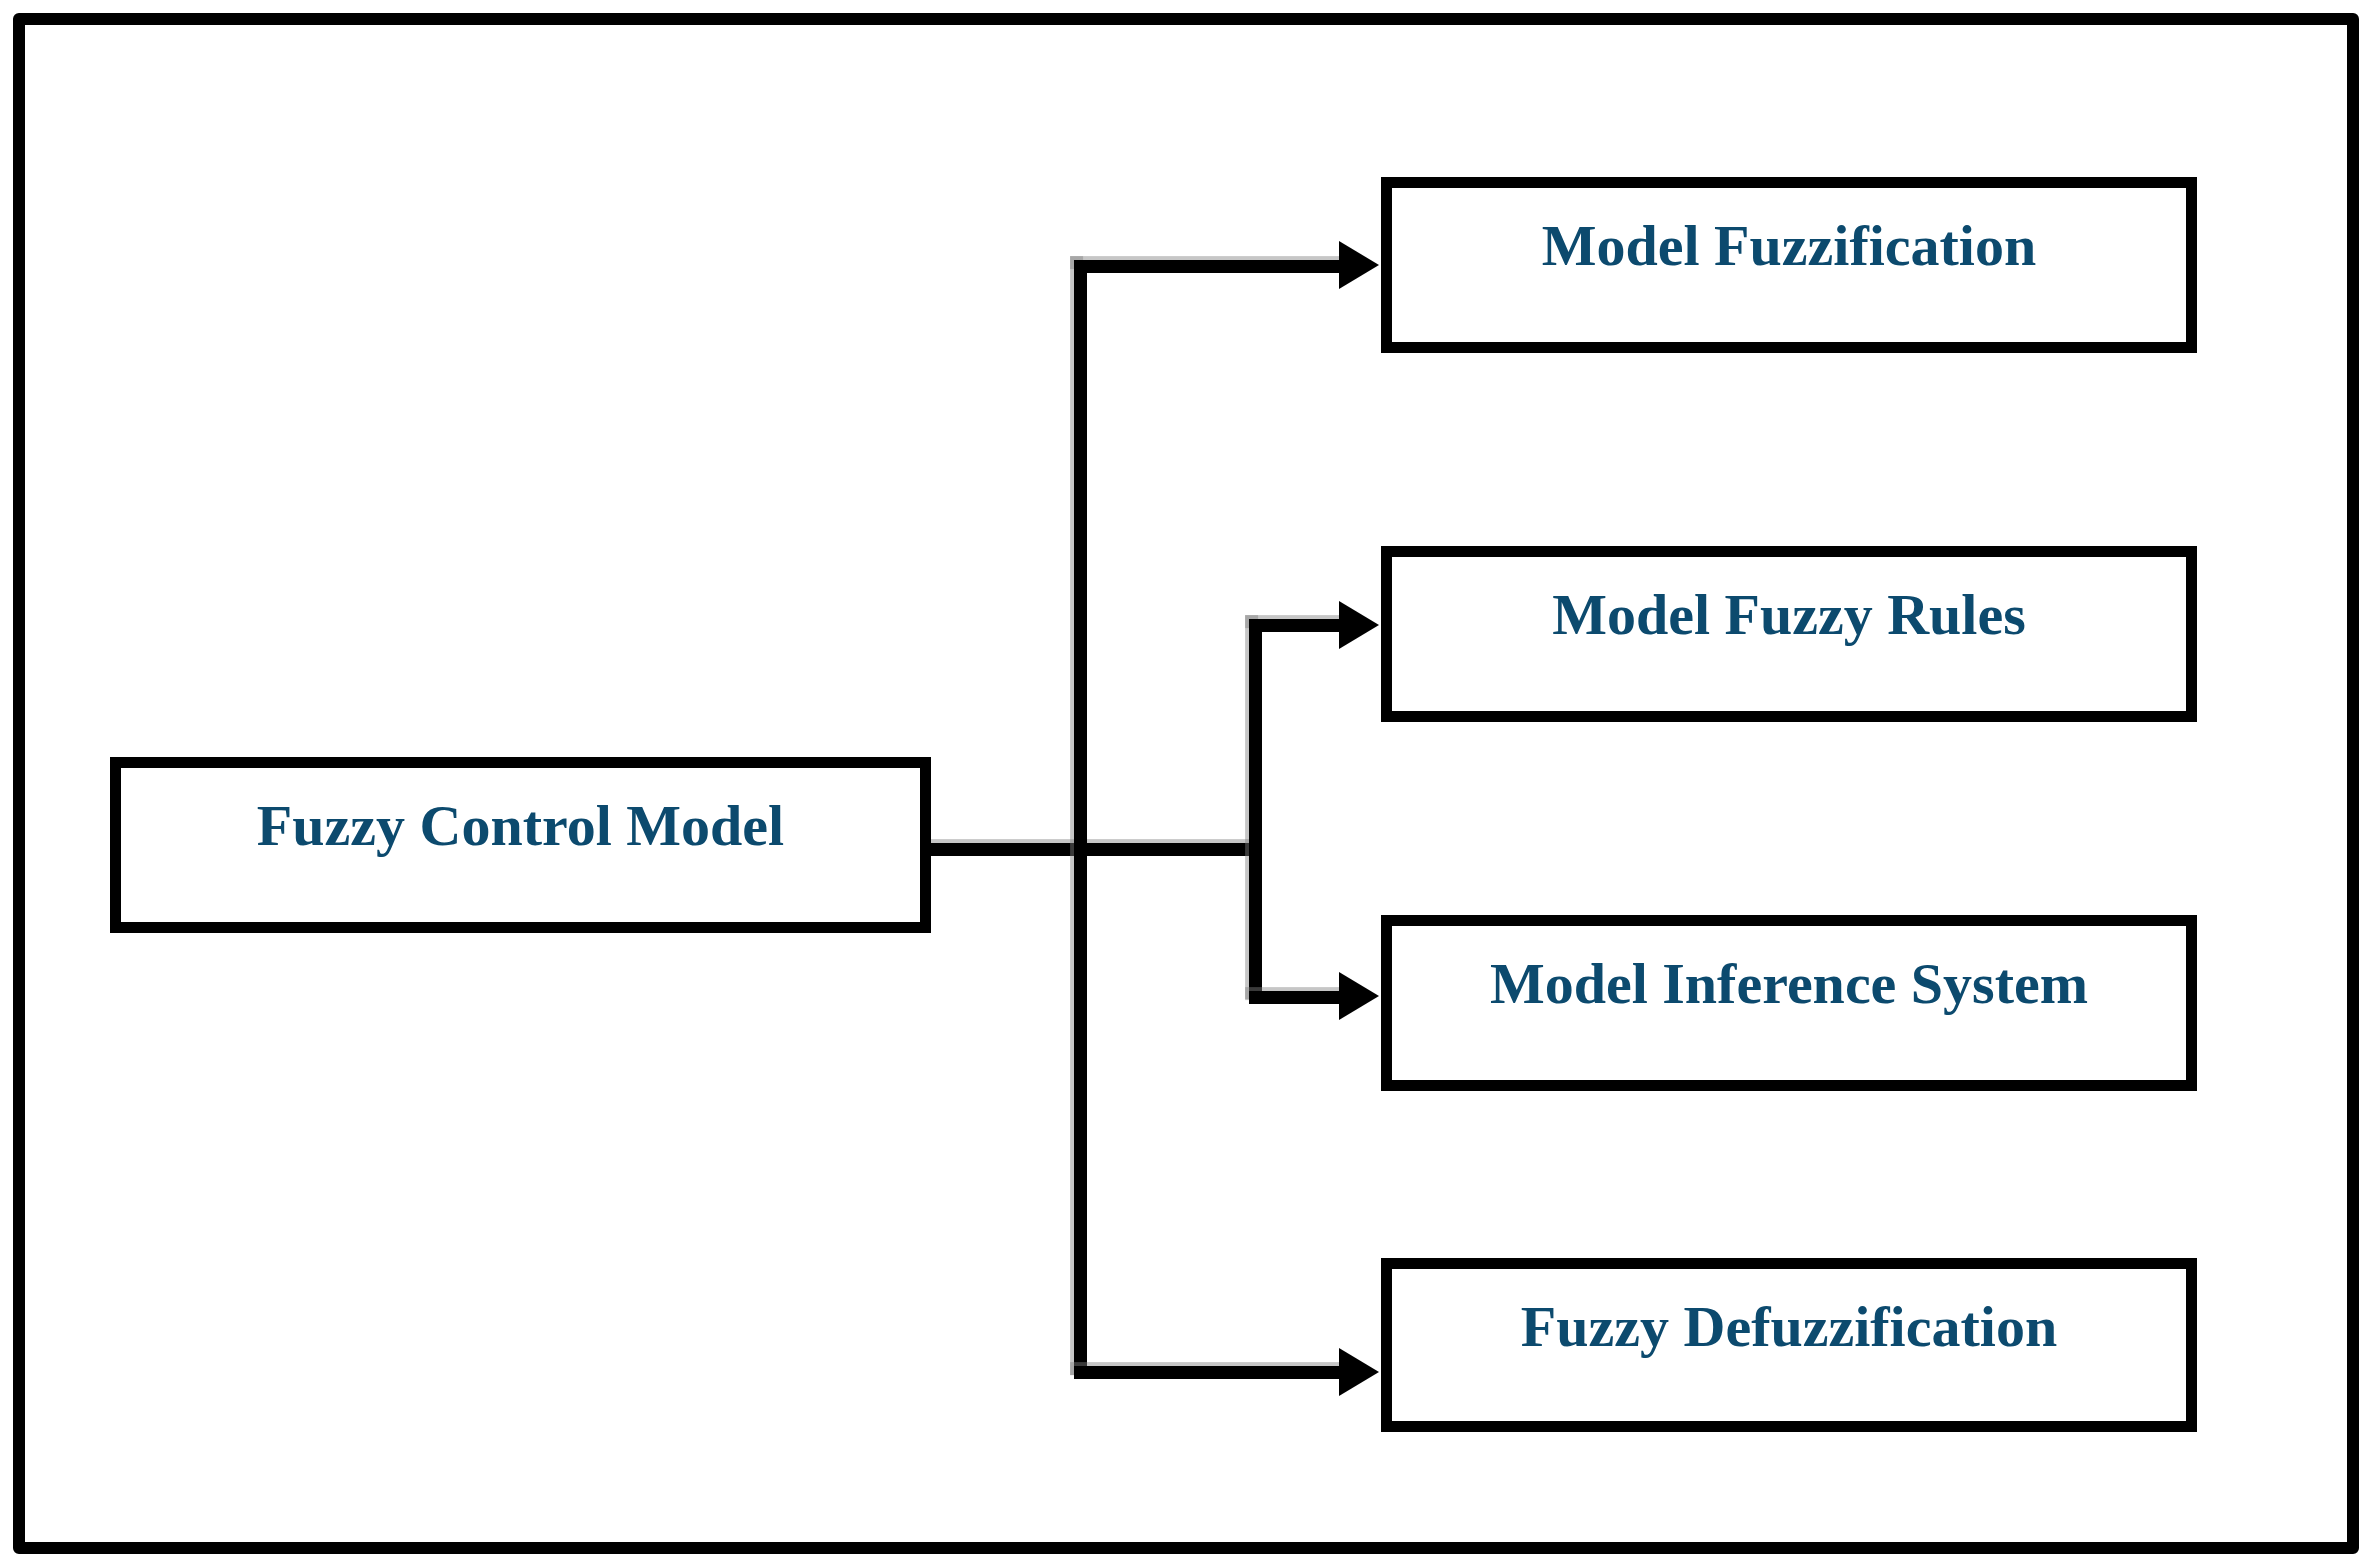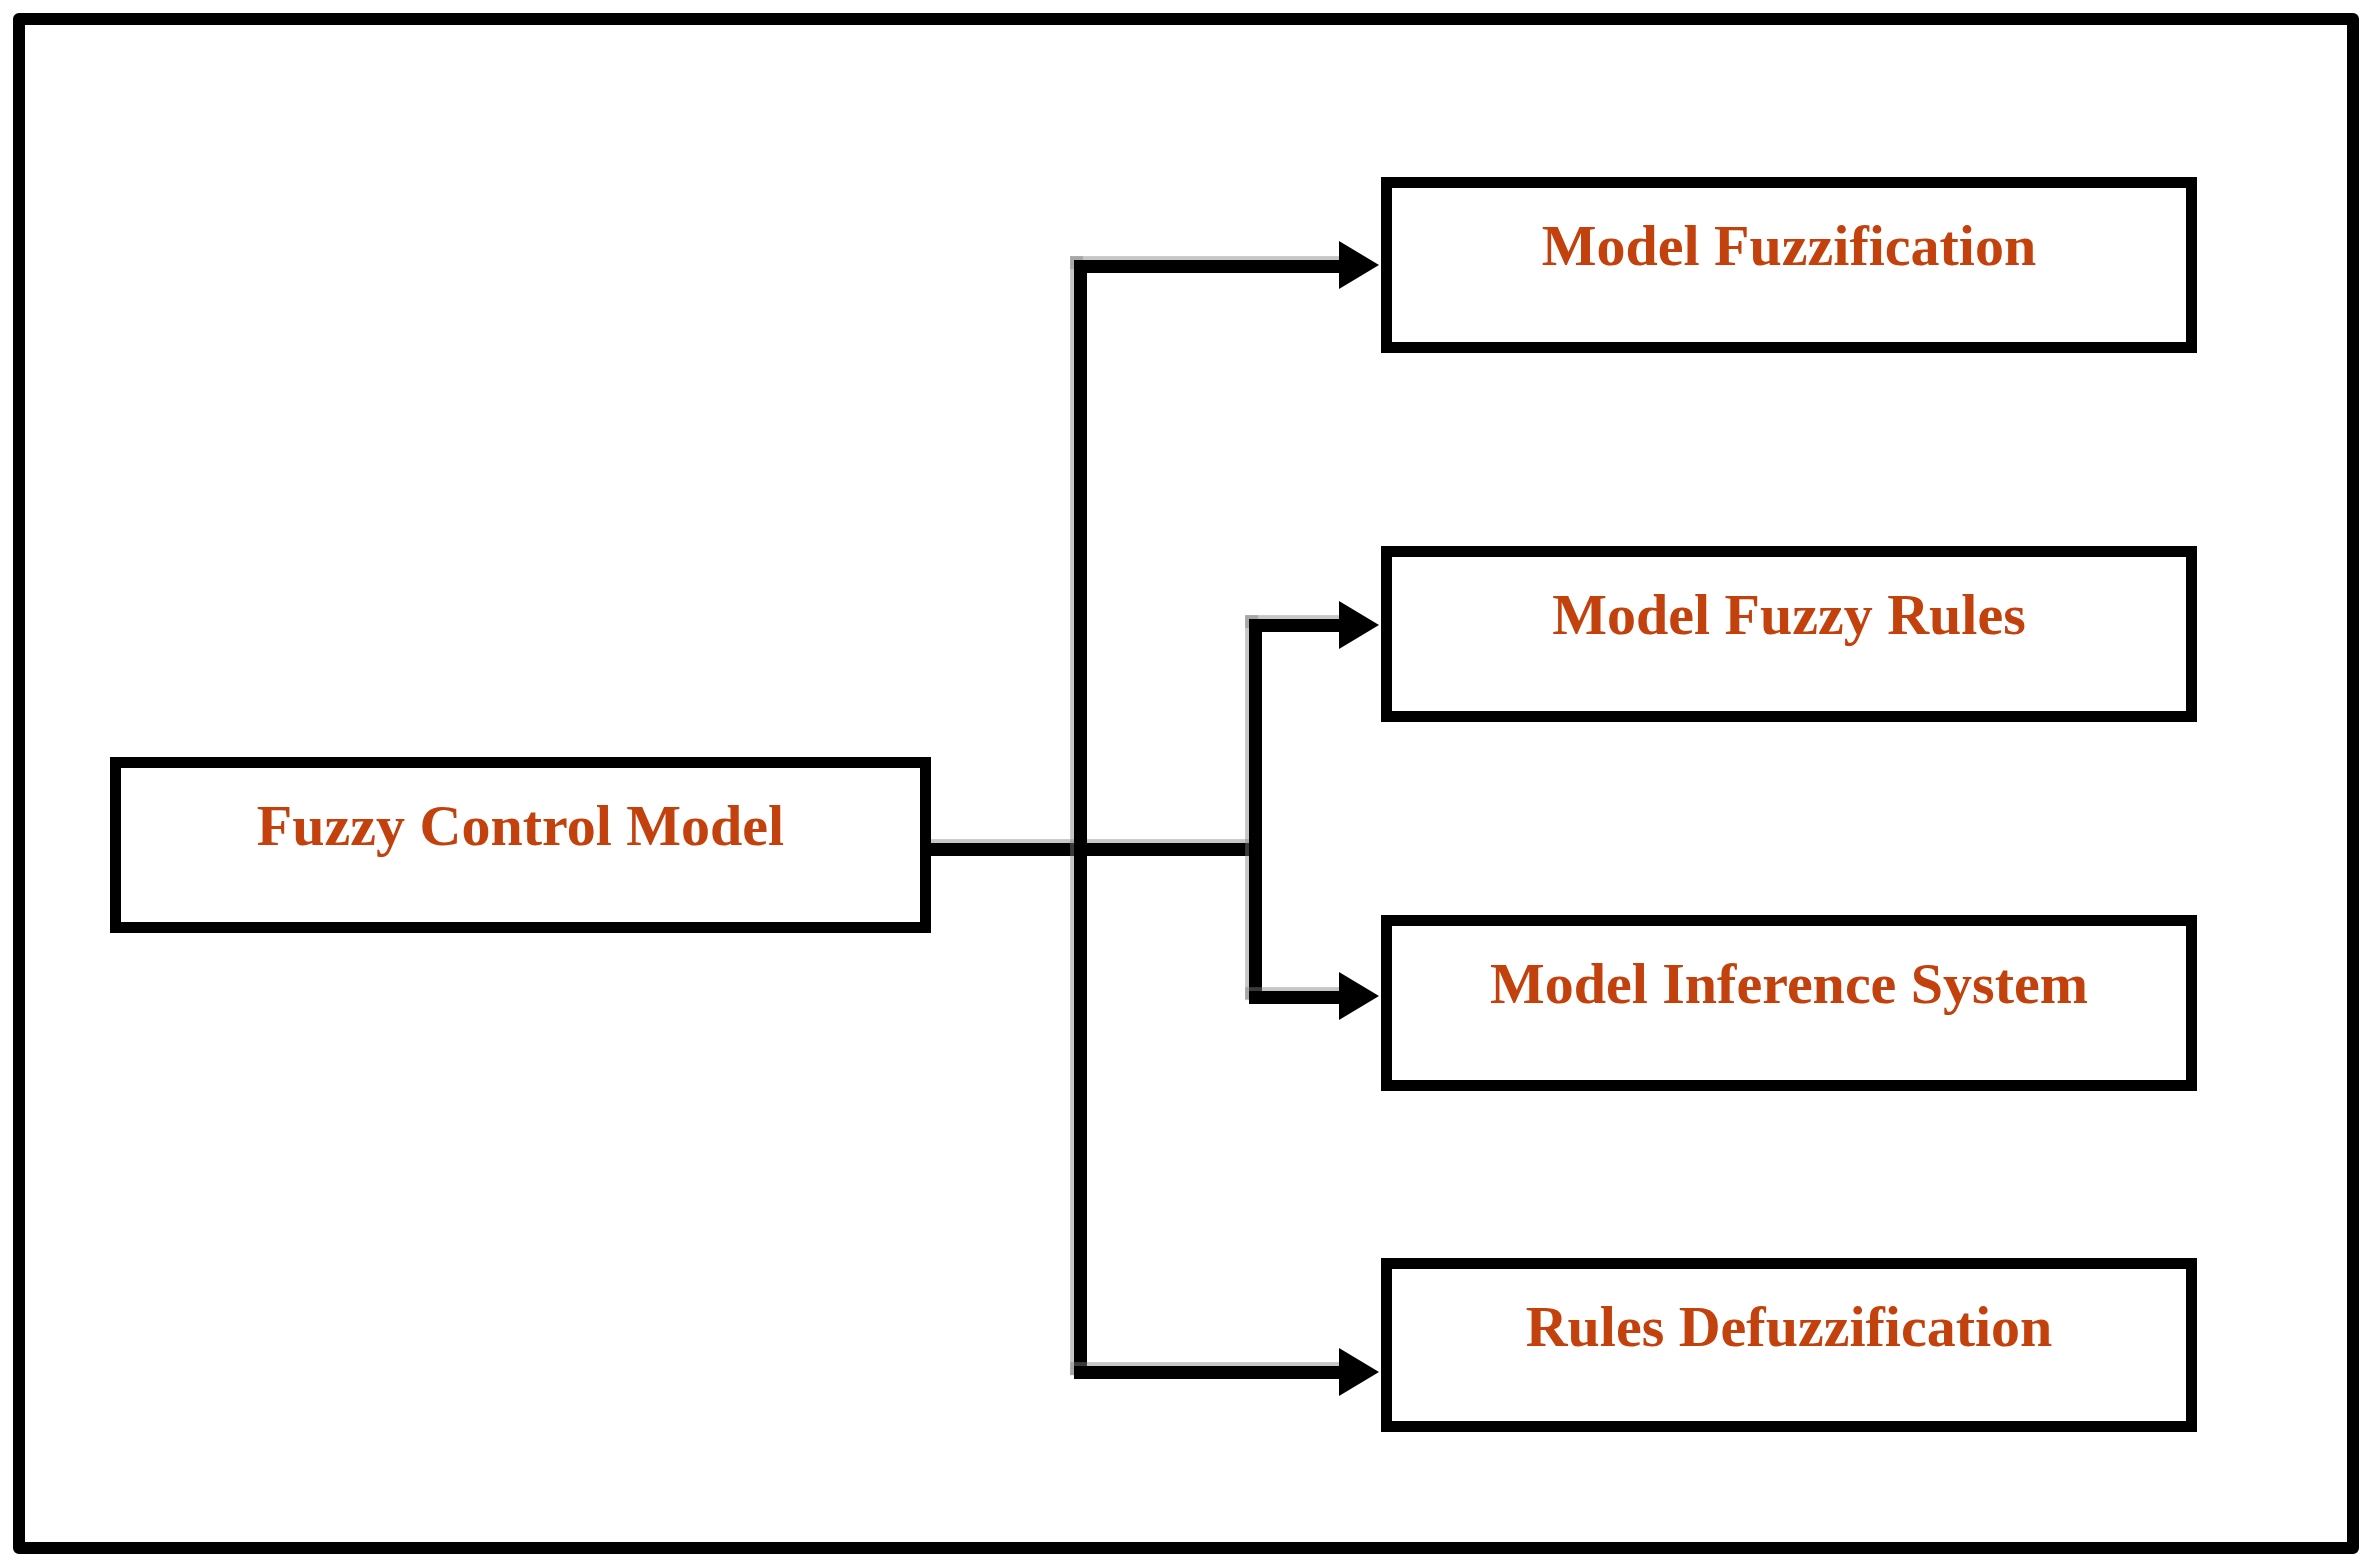--- a/index.html
+++ b/index.html
@@ -31,21 +31,21 @@
     box-sizing: border-box;
     border: 11.8px solid #000000;
     background: #ffffff;
     display: flex;
     justify-content: center;
     align-items: flex-start;
     padding-top: 25.5px;
     font-weight: bold;
     font-size: 58px;
     line-height: 63px;
-    color: #c2410c;
+    color: #0c4a6e;
     white-space: nowrap;
   }
   .node-root  { left: 110px;  top: 757px;  width: 821px; height: 176px; }
   .node-c1    { left: 1381px; top: 177px;  width: 816px; height: 176px; }
   .node-c2    { left: 1381px; top: 546px;  width: 816px; height: 176px; }
   .node-c3    { left: 1381px; top: 915px;  width: 816px; height: 176px; }
   .node-c4    { left: 1381px; top: 1258px; width: 816px; height: 174px; }
 
   .line {
     position: absolute;
@@ -103,17 +103,17 @@
 
   <div class="node node-c3">
     <span>Model Inference System</span>
   </div>
 
   <div class="node node-c2">
     <span>Model Fuzzy Rules</span>
   </div>
 
   <div class="node node-c4">
-    <span>Rules Defuzzification</span>
+    <span>Fuzzy Defuzzification</span>
   </div>
 
 </div>
 
 
 </body></html>

